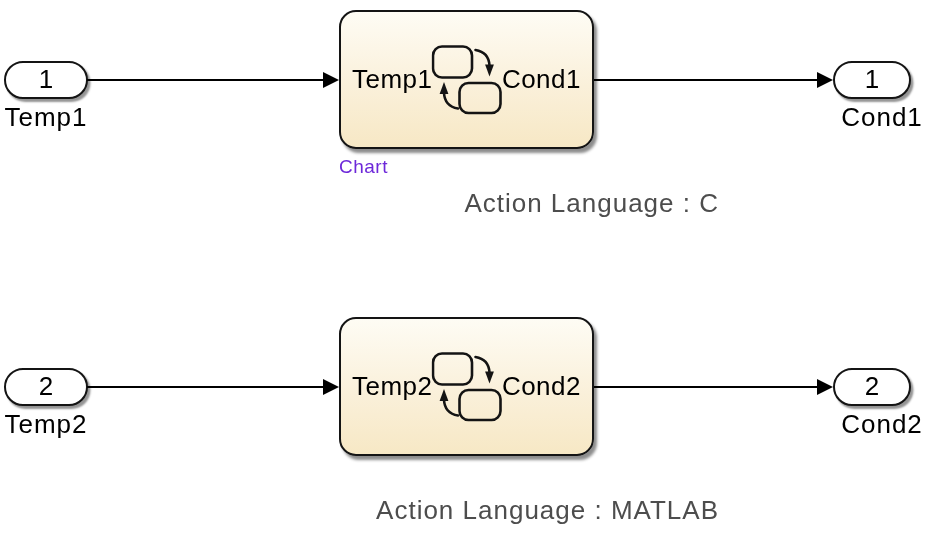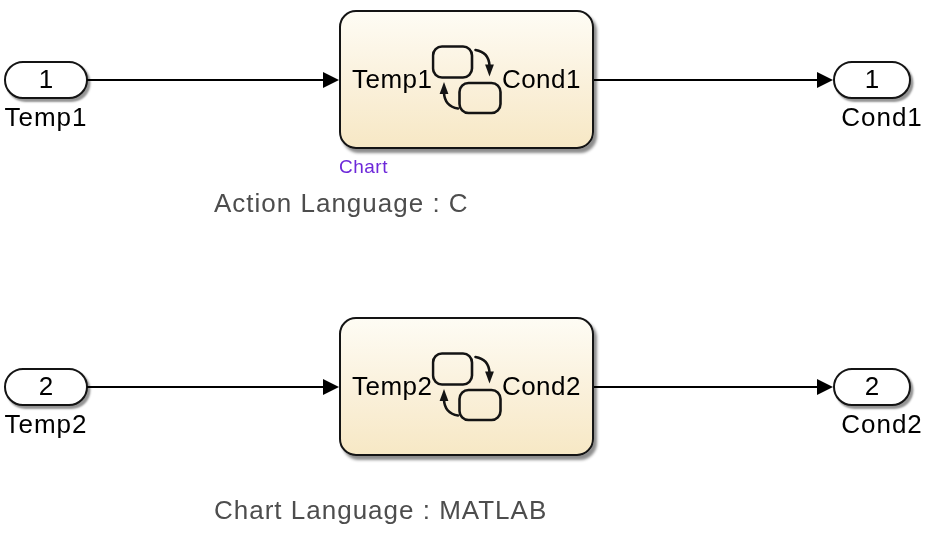--- a/index.html
+++ b/index.html
@@ -115,21 +115,21 @@
     letter-spacing: 0.5px;
     line-height: 1.15;
     color: #6d28d9;
     white-space: nowrap;
   }
   .chart-annotation {
     position: absolute;
     left: 214px;
     top: 189px;
     width: 505px;
-    text-align: left;
+    text-align: right;
     font-size: 26px;
     letter-spacing: 1px;
     line-height: 1.15;
     color: var(--annotation-text);
     white-space: nowrap;
   }
 </style>
 </head>
 <body>
 
@@ -202,16 +202,16 @@
     </div>
 
     <div class="wire w-out"></div>
     <div class="arrowhead a-out"></div>
 
     <div class="port outport">
       <span class="port-number">2</span>
     </div>
     <div class="port-label out">Cond2</div>
 
-    <div class="chart-annotation">Chart Language : MATLAB</div>
+    <div class="chart-annotation">Action Language : MATLAB</div>
   </div>
 
 </div>
 
 </body></html>

